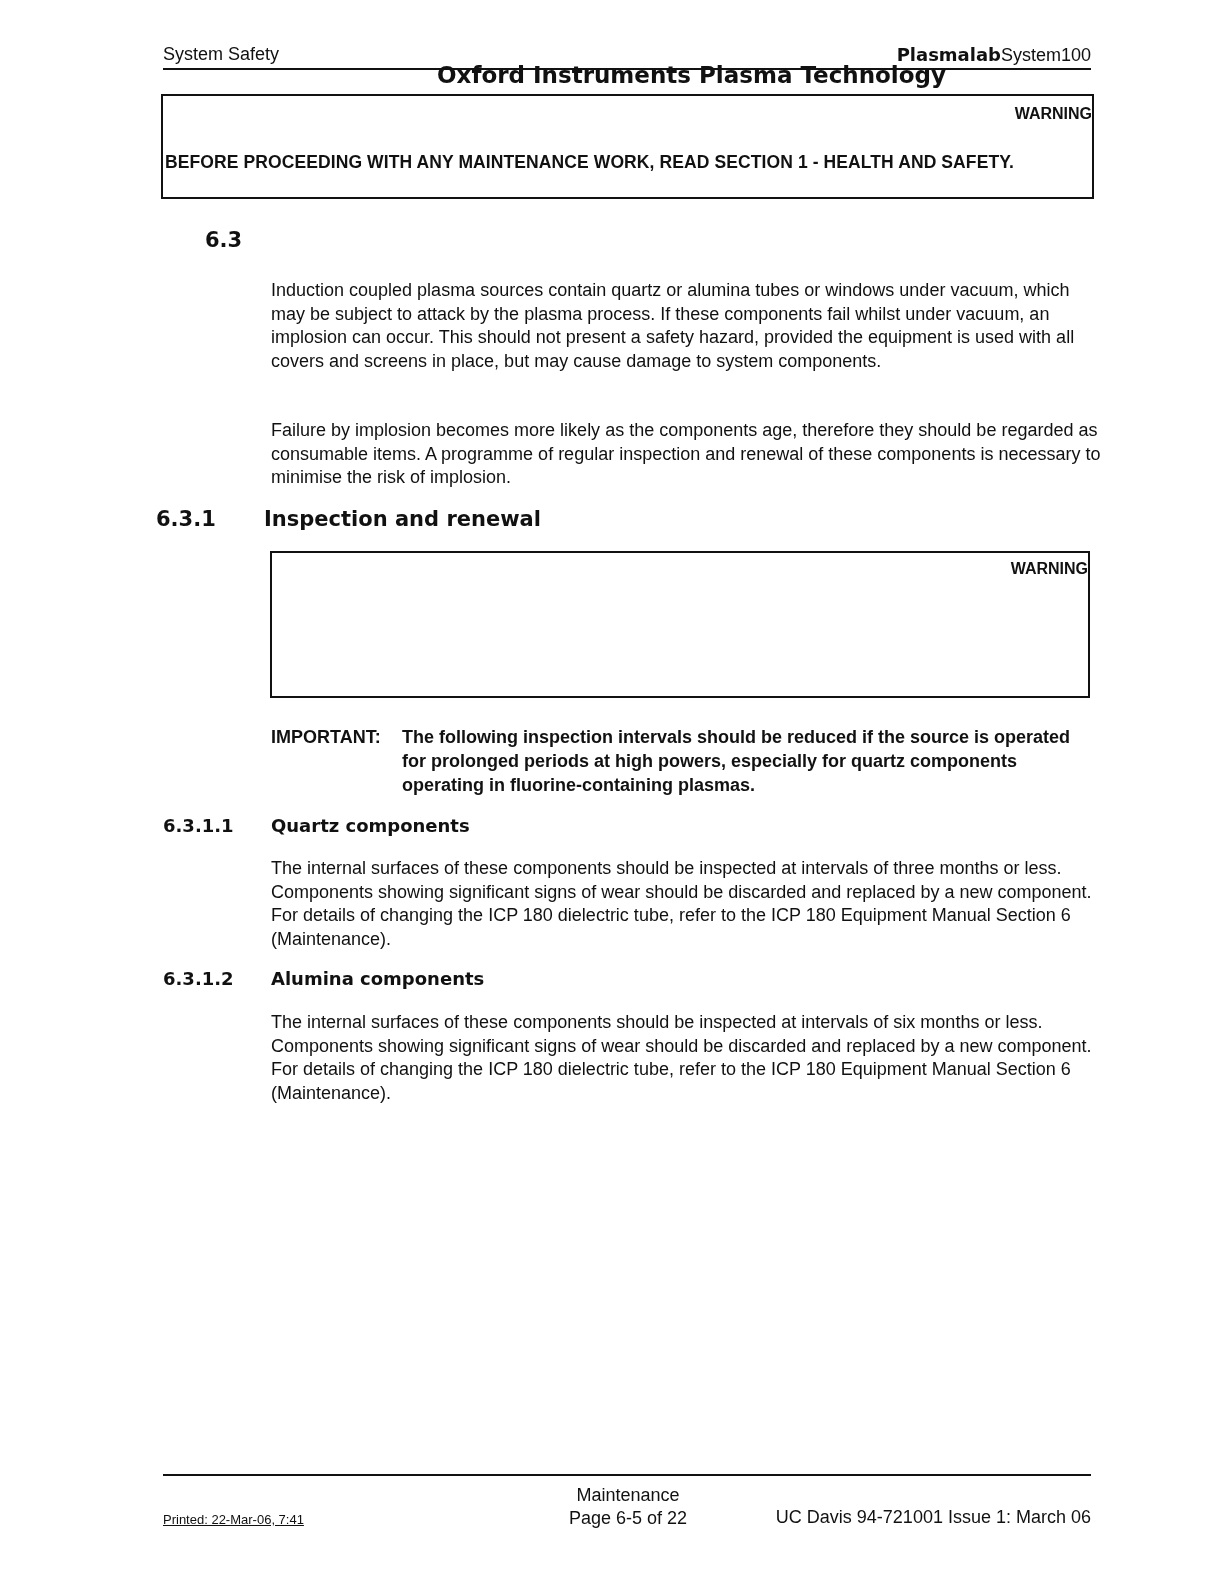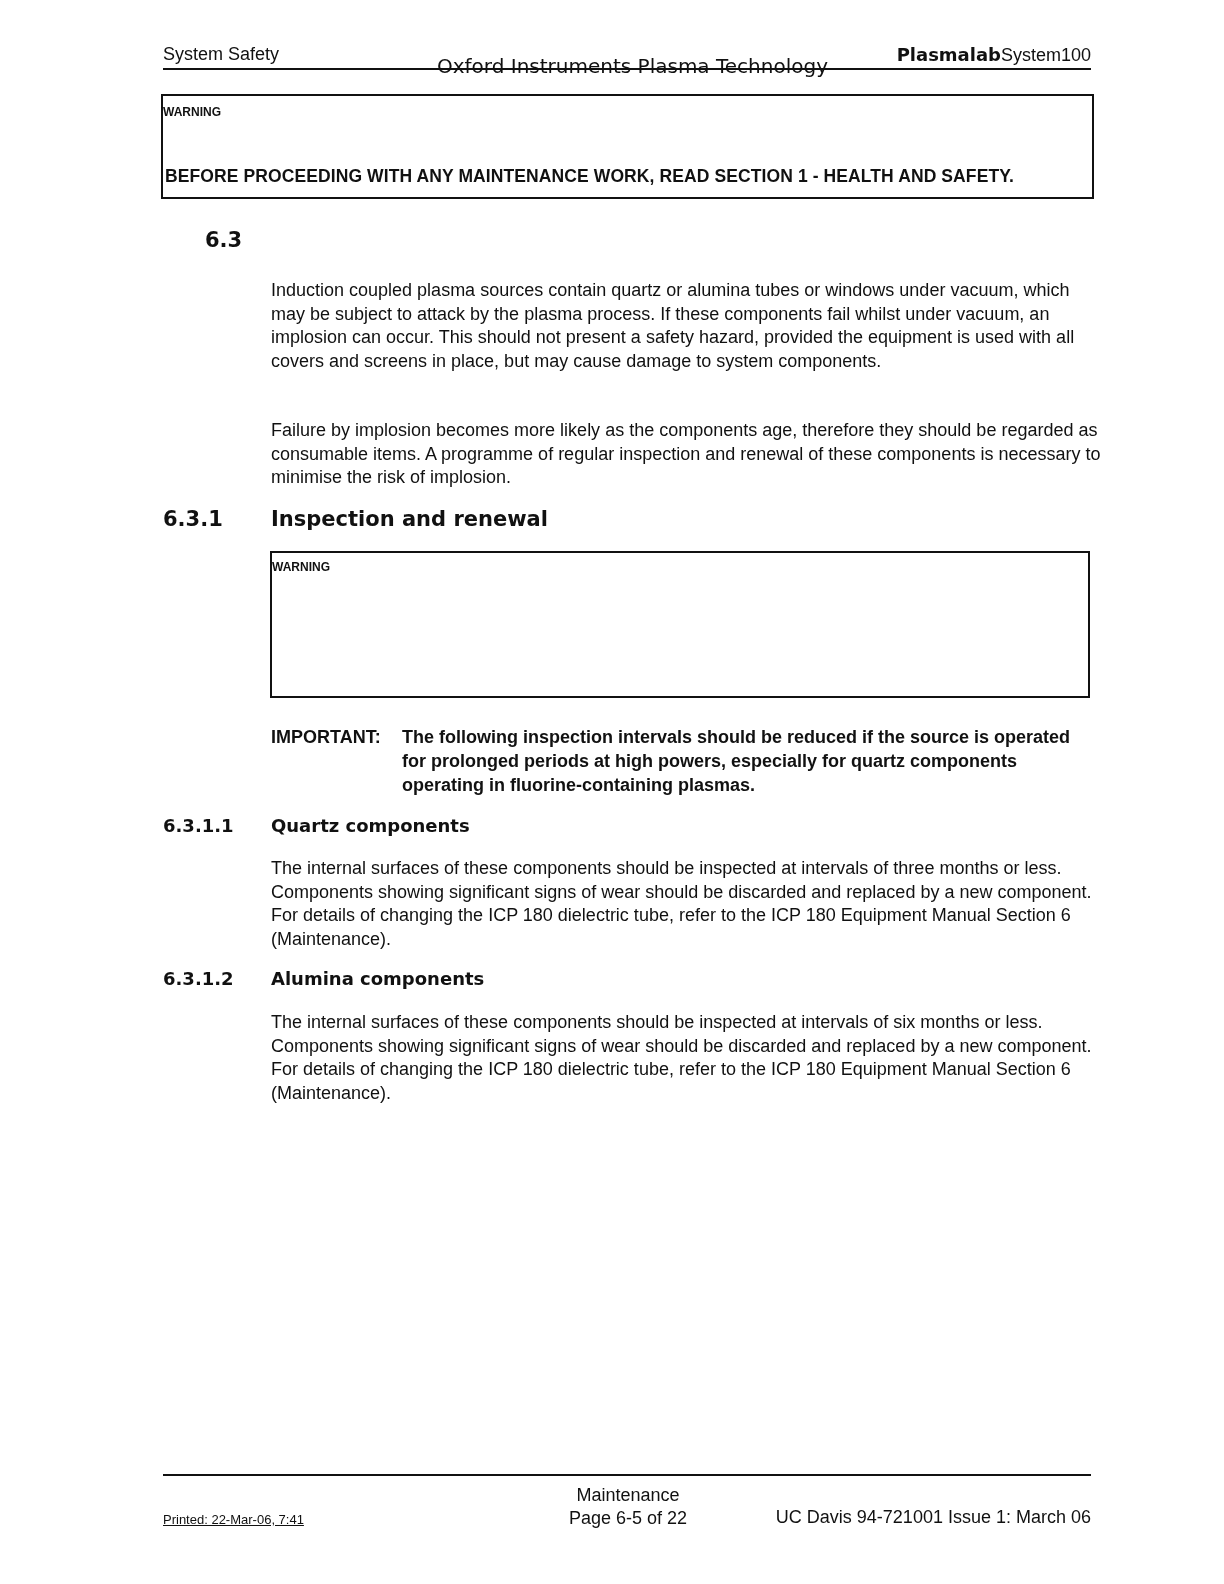--- a/index.html
+++ b/index.html
@@ -27,51 +27,50 @@
     .page-header .hl {
       position: absolute;
       left: 0;
       top: 2px;
       font-family: "Liberation Sans", sans-serif;
       font-size: 18px;
     }
     .page-header .hc {
       position: absolute;
       left: 274px;
-      top: 12px;
-      font-weight: normal;
-      font-size: 20px;
+      top: 20px;
+      font-weight: bold;
+      font-size: 23px;
     }
     .page-header .hr {
       position: absolute;
       right: 0;
       top: 2px;
       font-size: 18px;
     }
     .page-header .hr .b { font-weight: bold; }
     .page-header .hr .n { font-family: "Liberation Sans", sans-serif; font-weight: normal; }
 
     .warn-box {
       position: absolute;
       border: 2px solid #111;
       box-sizing: border-box;
       font-family: "Liberation Sans", sans-serif;
       font-weight: bold;
     }
     .warn-box .wtitle {
       position: absolute;
       left: 0; right: 0;
-      text-align: left;
-      font-size: 12px;
+      text-align: right;
+      font-size: 16px;
     }
     .warn-box .wbody {
       position: absolute;
       font-size: 18px;
       line-height: 24px;
-      margin-top: 14px;
     }
     #warn1 { left: 161px; top: 94px; width: 933px; height: 105px; }
     #warn1 .wtitle { top: 9px; }
     #warn1 .wbody { left: 2px; top: 54px; white-space: nowrap; font-size: 17.5px; letter-spacing: 0.1px; }
 
     #warn2 { left: 270px; top: 551px; width: 820px; height: 147px; }
     #warn2 .wtitle { top: 7px; }
     #warn2 .wbody { left: 14px; top: 52px; width: 790px; }
 
     .h2 {
@@ -161,21 +160,21 @@
   <div class="wbody">BEFORE PROCEEDING WITH ANY MAINTENANCE WORK, READ SECTION 1 - HEALTH AND SAFETY.</div>
 </div>
 
 <div class="h2" style="left:163px; top:228px; width:600px; height:32px;">
   <span class="num">6.3</span>
 </div>
 
 <div class="para" style="top:279px;">Induction coupled plasma sources contain quartz or alumina tubes or windows under vacuum, which may be subject to attack by the plasma process. If these components fail whilst under vacuum, an implosion can occur. This should not present a safety hazard, provided the equipment is used with all covers and screens in place, but may cause damage to system components.</div>
 <div class="para" style="top:419px;">Failure by implosion becomes more likely as the components age, therefore they should be regarded as consumable items. A programme of regular inspection and renewal of these components is necessary to minimise the risk of implosion.</div>
 
-<div class="h3" style="left:163px; top:507px; width:600px; height:28px;">
+<div class="h3" style="left:156px; top:507px; width:600px; height:28px;">
   <span class="num">6.3.1</span>
   <span class="ttl">Inspection and renewal</span>
 </div>
 
 <div class="warn-box" id="warn2">
   <div class="wtitle">WARNING</div>
 </div>
 
 <div class="important">
   <span class="lbl">IMPORTANT:</span>

